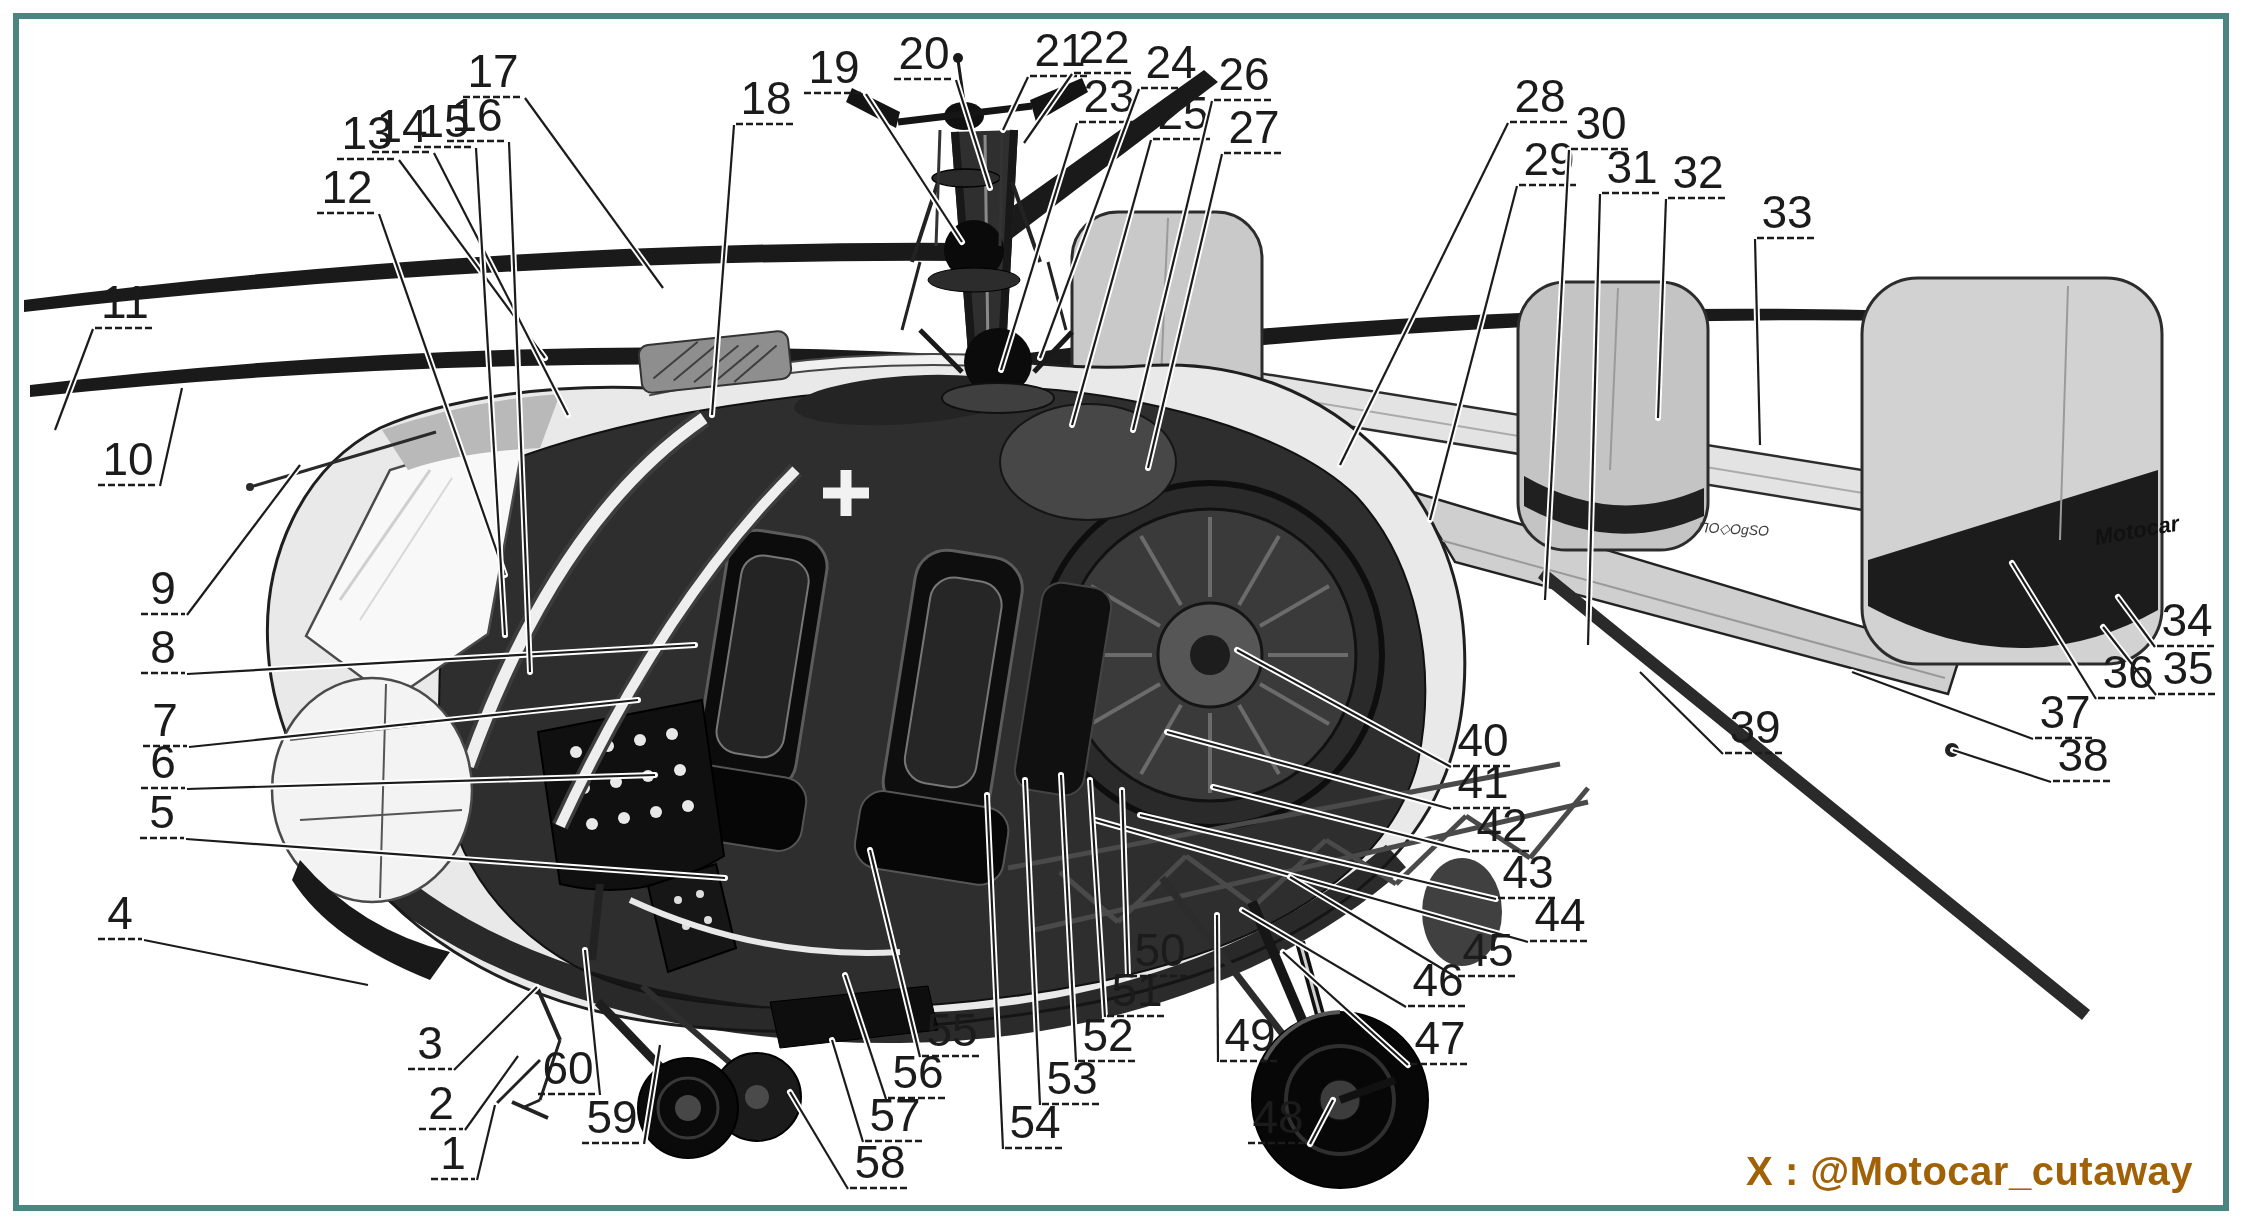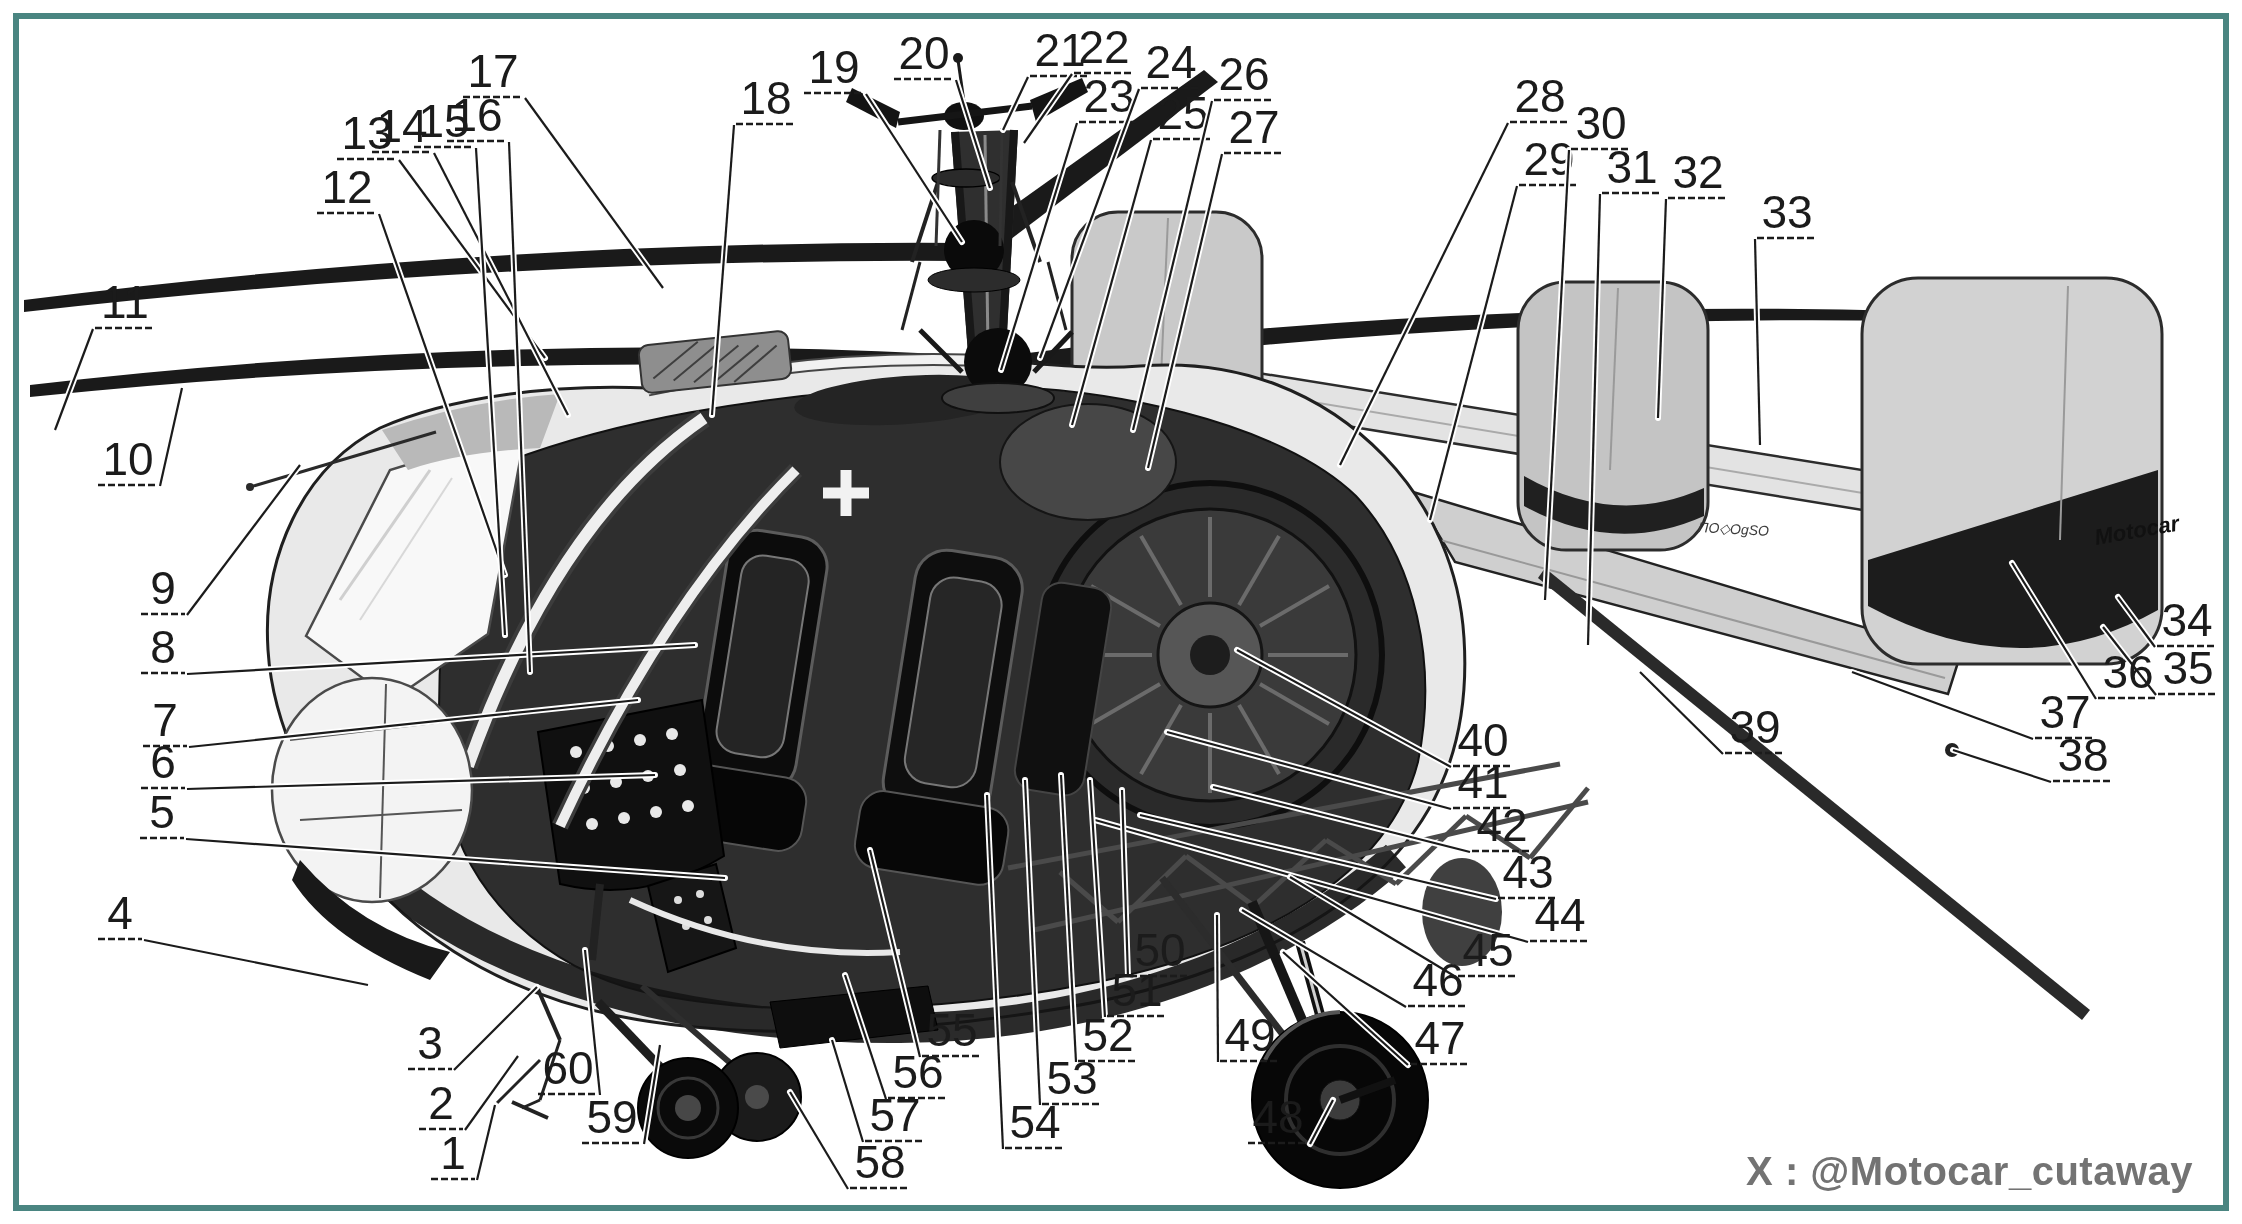--- a/index.html
+++ b/index.html
@@ -2,21 +2,21 @@
 <html style="--accent: #4a8581;"><head>
 <meta charset="utf-8">
 <style>
   html,body{margin:0;padding:0;background:#ffffff;}
   .canvas{position:relative;width:2242px;height:1224px;background:#ffffff;overflow:hidden;
           font-family:"Liberation Sans",sans-serif;}
   .frame{position:absolute;left:13px;top:13px;right:13px;bottom:13px;
          border:6px solid var(--accent,#4a8581);pointer-events:none;z-index:5;}
   svg.art{position:absolute;left:0;top:0;width:2242px;height:1224px;}
   .watermark{position:absolute;right:49px;bottom:30px;font-weight:bold;font-size:40px;
-             color:#737373;letter-spacing:.5px;z-index:6;}
+             color:#a16207;letter-spacing:.5px;z-index:6;}
   text.callout-num{font-family:"Liberation Sans",sans-serif;}
 </style>
 </head>
 <body>
 
 <div class="canvas">
   <svg class="art" viewBox="0 0 2242 1224">
 
     <g>
       <path d="M24,300 Q500,240 964,243 L964,261 Q500,258 24,312 Z" fill="#1a1a1a"></path>

